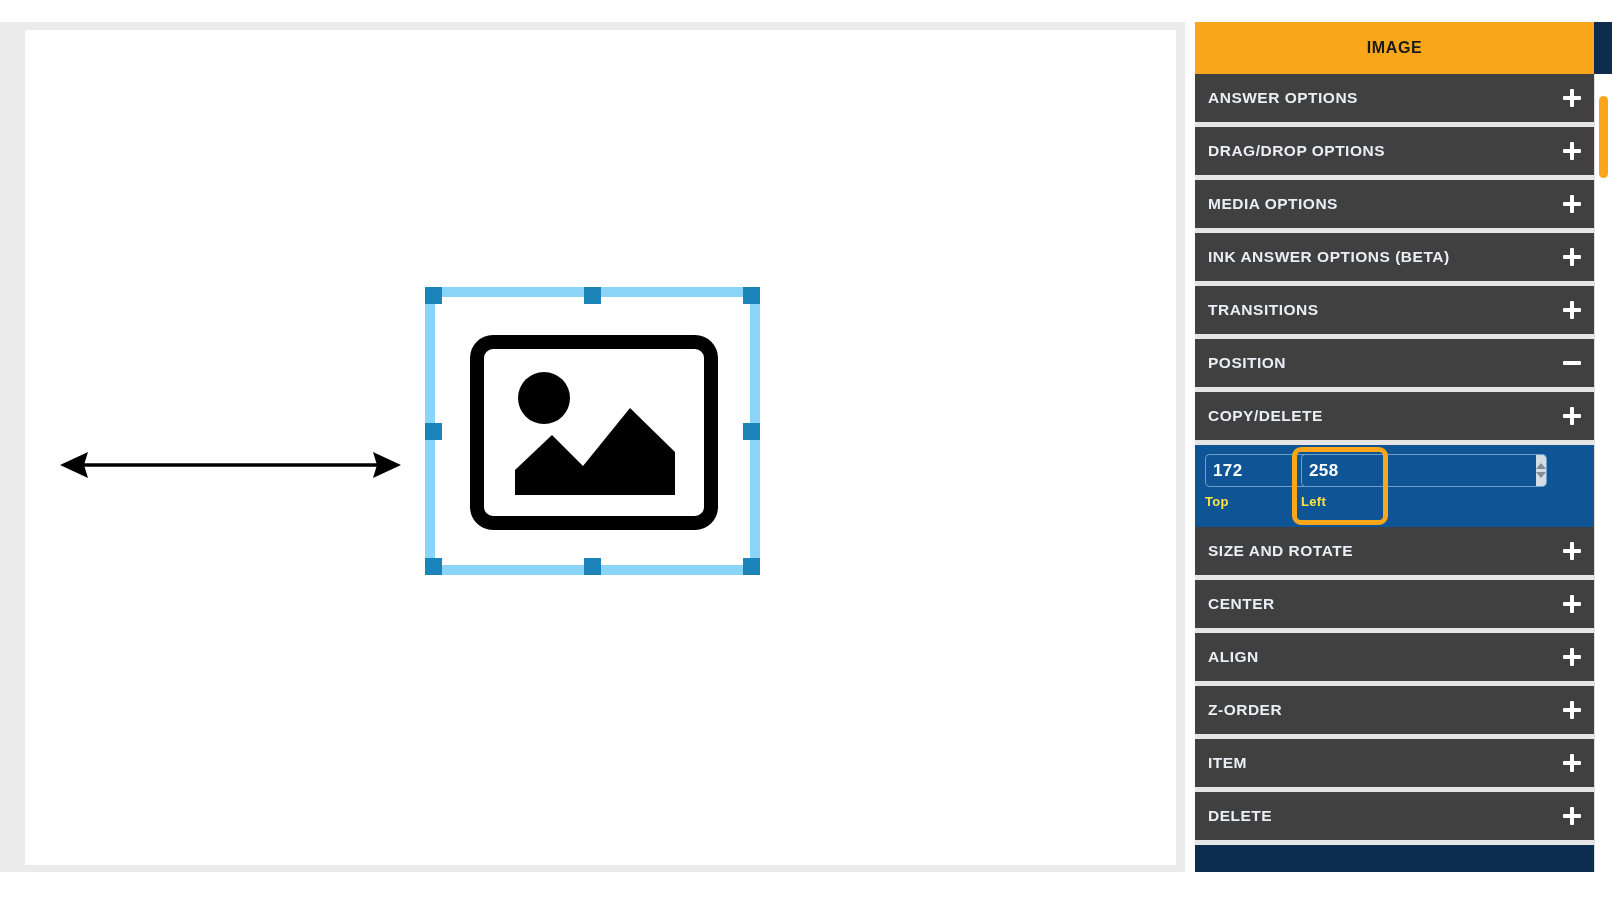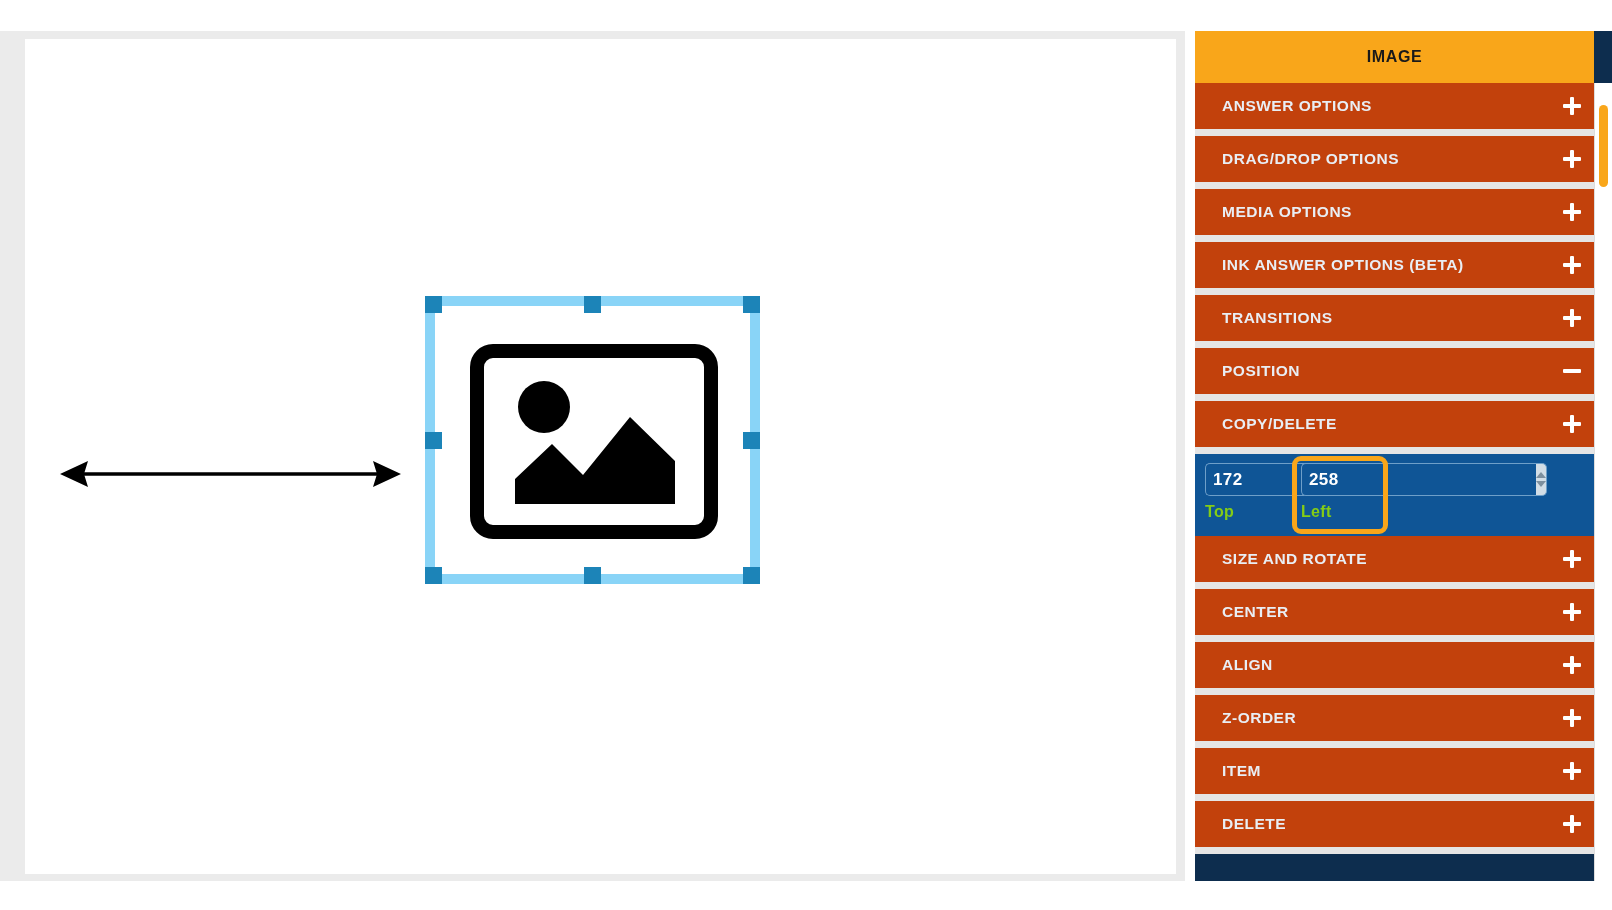--- a/index.html
+++ b/index.html
@@ -12,21 +12,21 @@
     width: 1612px;
     height: 910px;
     font-family: "Liberation Sans", sans-serif;
     overflow: hidden;
     position: relative;
   }
 
   
   #editor-root {
     position: absolute;
-    left: 0; top: 9px;
+    left: 0; top: 0;
     width: 1612px;
     height: 656px;
   }
 
   
   #canvas-outer {
     position: absolute;
     left: 0px;
     top: 22px;
     width: 1185px;
@@ -120,25 +120,25 @@
     letter-spacing: 0.6px;
     display: flex;
     align-items: center;
     justify-content: center;
     box-sizing: border-box;
   }
   .section-row {
     position: relative;
     height: 53px;
     box-sizing: border-box;
-    border-bottom: 7px solid #e5e5e5;
-    background: #c2410c;
+    border-bottom: 5px solid #e5e5e5;
+    background: #404040;
     display: flex;
     align-items: center;
-    padding-left: 27px;
+    padding-left: 13px;
   }
   .section-label {
     color: #e9eef4;
     font-size: 15.5px;
     font-weight: bold;
     letter-spacing: 0.5px;
     white-space: nowrap;
   }
   .toggle-icon {
     position: absolute;
@@ -222,22 +222,22 @@
     border-bottom: 6px solid #7d8f9e;
   }
   .tri-down {
     width: 0; height: 0;
     border-left: 5px solid transparent;
     border-right: 5px solid transparent;
     border-top: 6px solid #7d8f9e;
   }
   .spin-caption {
     margin-top: 7px;
-    color: #84cc16;
-    font-size: 16px;
+    color: #fde047;
+    font-size: 13px;
     font-weight: bold;
     letter-spacing: 0.3px;
   }
   #left-field-highlight {
     position: absolute;
     left: 97px;
     top: 2px;
     width: 96px;
     height: 78px;
     border: 5px solid #f9a61a;

